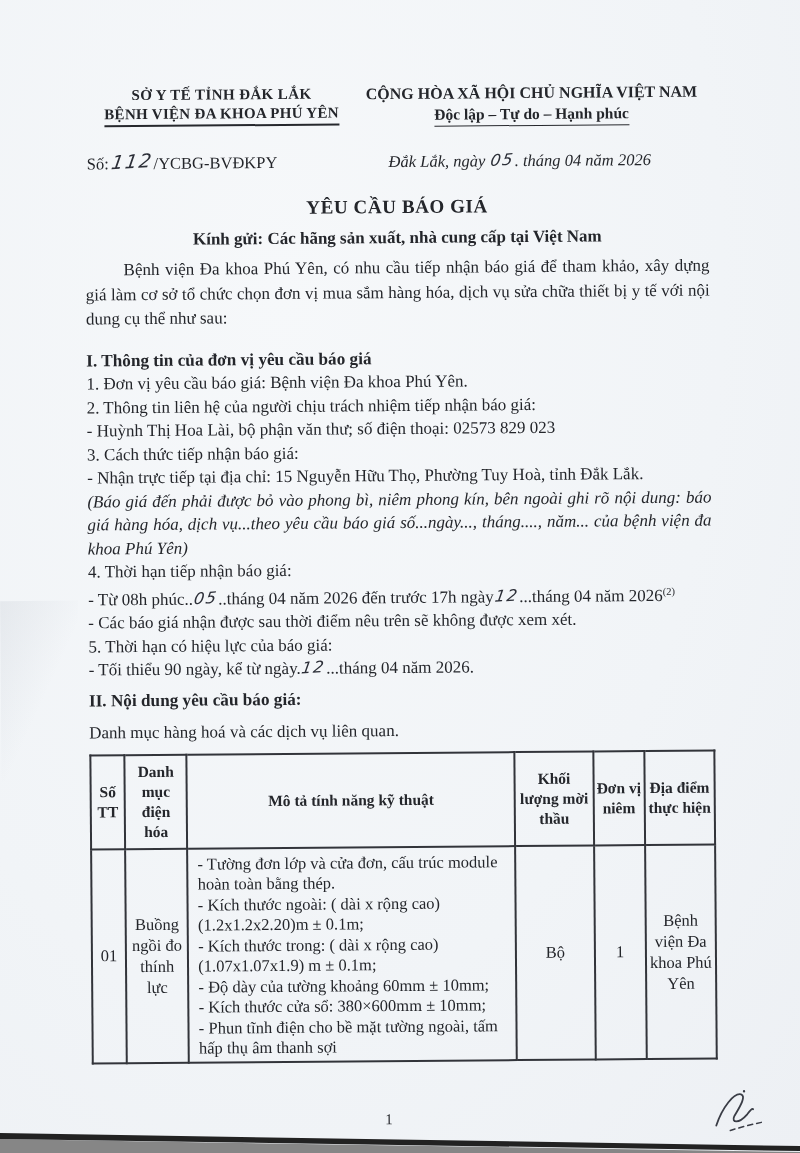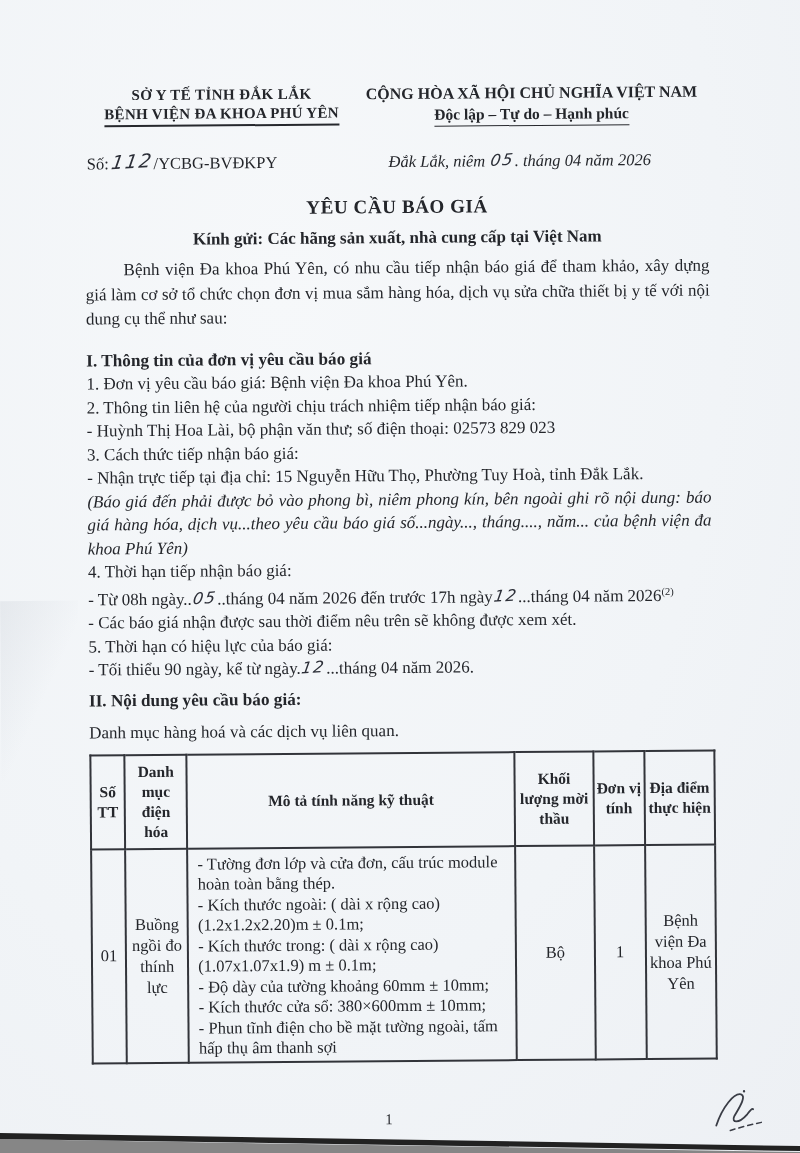--- a/index.html
+++ b/index.html
@@ -77,37 +77,37 @@
         <span class="org-line2">BỆNH VIỆN ĐA KHOA PHÚ YÊN</span>
       </div>
       <div class="rep-block">
         <div class="rep-line1">CỘNG HÒA XÃ HỘI CHỦ NGHĨA VIỆT NAM</div>
         <span class="rep-line2">Độc lập – Tự do – Hạnh phúc</span>
       </div>
     </div>
 
     <div class="docno-row">
       <div class="doc-no"><span>Số:</span><span class="hw hw-no">112</span><span>/YCBG-BVĐKPY</span></div>
-      <div class="date-line"><span>Đắk Lắk, niêm </span><span class="hw hw-day">05</span><span>. tháng 04 năm 2026</span></div>
+      <div class="date-line"><span>Đắk Lắk, ngày </span><span class="hw hw-day">05</span><span>. tháng 04 năm 2026</span></div>
     </div>
 
     <div class="doc-title">YÊU CẦU BÁO GIÁ</div>
     <div class="salutation">Kính gửi: Các hãng sản xuất, nhà cung cấp tại Việt Nam</div>
 
     <p class="intro">Bệnh viện Đa khoa Phú Yên, có nhu cầu tiếp nhận báo giá để tham khảo, xây dựng giá làm cơ sở tổ chức chọn đơn vị mua sắm hàng hóa, dịch vụ sửa chữa thiết bị y tế với nội dung cụ thể như sau:</p>
 
     <div class="sec-heading">I. Thông tin của đơn vị yêu cầu báo giá</div>
     <div class="line">1. Đơn vị yêu cầu báo giá: Bệnh viện Đa khoa Phú Yên.</div>
     <div class="line">2. Thông tin liên hệ của người chịu trách nhiệm tiếp nhận báo giá:</div>
     <div class="line">- Huỳnh Thị Hoa Lài, bộ phận văn thư; số điện thoại: 02573 829 023</div>
     <div class="line">3. Cách thức tiếp nhận báo giá:</div>
     <div class="line">- Nhận trực tiếp tại địa chỉ: 15 Nguyễn Hữu Thọ, Phường Tuy Hoà, tỉnh Đắk Lắk.</div>
     <div class="note">(Báo giá đến phải được bỏ vào phong bì, niêm phong kín, bên ngoài ghi rõ nội dung: báo giá hàng hóa, dịch vụ...theo yêu cầu báo giá số...ngày..., tháng...., năm... của bệnh viện đa khoa Phú Yên)</div>
     <div class="line">4. Thời hạn tiếp nhận báo giá:</div>
-    <div class="line nowrap"><span>- Từ 08h ngày..</span><span class="hw hw-day">05</span><span>..tháng 04 năm 2026 đến trước 17h ngày</span><span class="hw hw-day">12</span><span>...tháng 04 năm 2026</span><sup class="fn">(2)</sup></div>
+    <div class="line nowrap"><span>- Từ 08h phúc..</span><span class="hw hw-day">05</span><span>..tháng 04 năm 2026 đến trước 17h ngày</span><span class="hw hw-day">12</span><span>...tháng 04 năm 2026</span><sup class="fn">(2)</sup></div>
     <div class="line">- Các báo giá nhận được sau thời điểm nêu trên sẽ không được xem xét.</div>
     <div class="line">5. Thời hạn có hiệu lực của báo giá:</div>
     <div class="line nowrap"><span>- Tối thiểu 90 ngày, kể từ ngày.</span><span class="hw hw-day">12</span><span>...tháng 04 năm 2026.</span></div>
 
     <div class="sec-heading">II. Nội dung yêu cầu báo giá:</div>
     <div class="lead">Danh mục hàng hoá và các dịch vụ liên quan.</div>
 
     <table class="items">
       <colgroup>
           <col class="c1">
@@ -116,21 +116,21 @@
           <col class="c4">
           <col class="c5">
           <col class="c6">
         </colgroup>
       <tbody>
           <tr>
         <th>Số TT</th>
         <th>Danh mục điện hóa</th>
         <th>Mô tả tính năng kỹ thuật</th>
         <th>Khối lượng mời thầu</th>
-        <th>Đơn vị tính</th>
+        <th>Đơn vị niêm</th>
         <th>Địa điểm thực hiện</th>
       </tr>
       <tr>
         <td class="cell-center">01</td>
         <td class="cell-center">Buồng ngồi đo thính lực</td>
         <td class="cell-desc">
           <p class="desc-line">- Tường đơn lớp và cửa đơn, cấu trúc module hoàn toàn bằng thép.</p>
           <p class="desc-line">- Kích thước ngoài: ( dài x rộng cao) (1.2x1.2x2.20)m ± 0.1m;</p>
           <p class="desc-line">- Kích thước trong: ( dài x rộng cao) (1.07x1.07x1.9) m ± 0.1m;</p>
           <p class="desc-line">- Độ dày của tường khoảng 60mm ± 10mm;</p>

